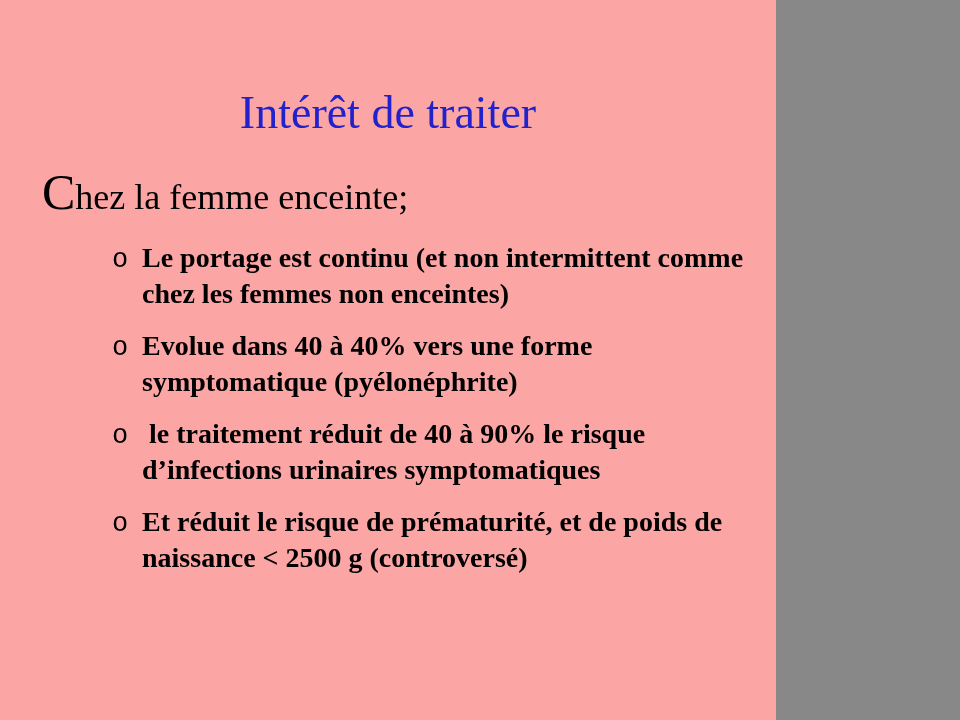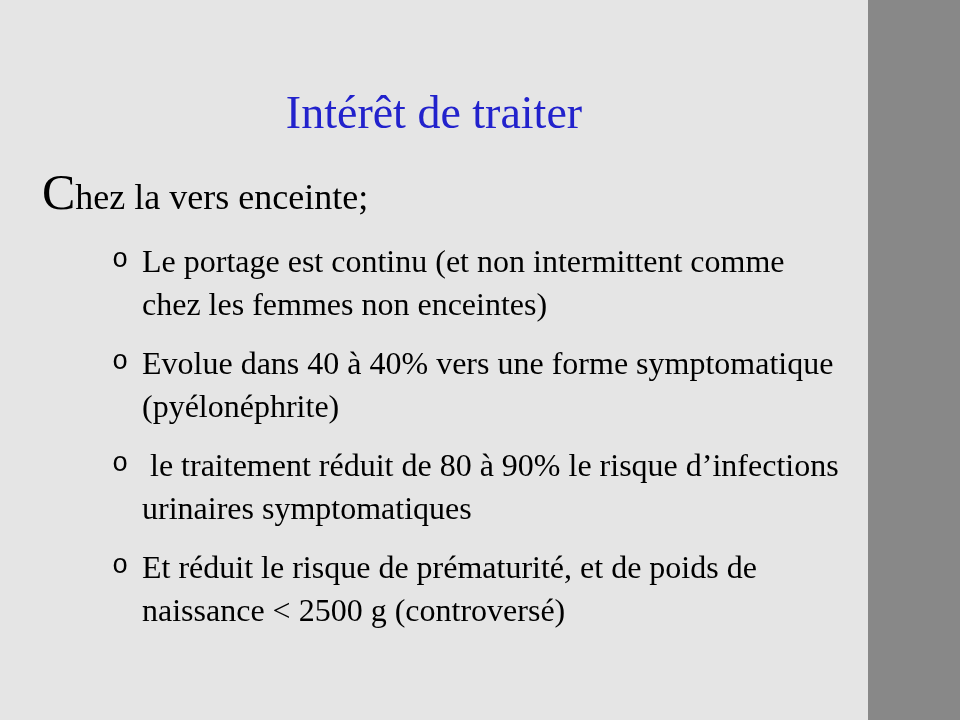--- a/index.html
+++ b/index.html
@@ -2,23 +2,23 @@
 <html><head>
 <meta charset="utf-8">
 <style>
   html, body {
     margin: 0;
     padding: 0;
     background: #888;
   }
   .slide {
     position: relative;
-    width: 868px;
+    width: 776px;
     height: 720px;
-    background: #e5e5e5;
+    background: #fca5a5;
     overflow: hidden;
     font-family: "Liberation Serif", "DejaVu Serif", serif;
     color: #000000;
   }
   .title {
     margin-top: 88px;
     text-align: center;
     font-size: 46px;
     line-height: 1.1;
     color: #2222CC;
@@ -48,51 +48,52 @@
   .bullet-marker {
     flex: 0 0 auto;
     width: 30px;
     font-family: "Liberation Mono", "DejaVu Sans Mono", monospace;
     font-size: 27px;
     line-height: 40px;
     color: #000000;
   }
   .bullet-text {
     flex: 1 1 auto;
-    font-size: 32px;
-    line-height: 43px;
+    font-size: 28px;
+    line-height: 36px;
     white-space: pre-wrap;
+    font-weight: bold;
   }
 </style>
 </head>
 <body>
 
 <div class="slide">
 
   <div class="title">Intérêt de traiter</div>
 
   <div class="heading">
-    <span class="first-letter">C</span><span>hez la vers enceinte;</span>
+    <span class="first-letter">C</span><span>hez la femme enceinte;</span>
   </div>
 
   <div class="bullet-list">
 
     <div class="bullet-item">
       <span class="bullet-marker">o</span>
       <span class="bullet-text">Le portage est continu (et non intermittent comme chez les femmes non enceintes)</span>
     </div>
 
     <div class="bullet-item">
       <span class="bullet-marker">o</span>
       <span class="bullet-text">Evolue dans 40 à 40% vers une forme symptomatique (pyélonéphrite)</span>
     </div>
 
     <div class="bullet-item">
       <span class="bullet-marker">o</span>
-      <span class="bullet-text"> le traitement réduit de 80 à 90% le risque d’infections urinaires symptomatiques</span>
+      <span class="bullet-text"> le traitement réduit de 40 à 90% le risque d’infections urinaires symptomatiques</span>
     </div>
 
     <div class="bullet-item">
       <span class="bullet-marker">o</span>
       <span class="bullet-text">Et réduit le risque de prématurité, et de poids de naissance &lt; 2500 g (controversé)</span>
     </div>
 
   </div>
 </div>
 

